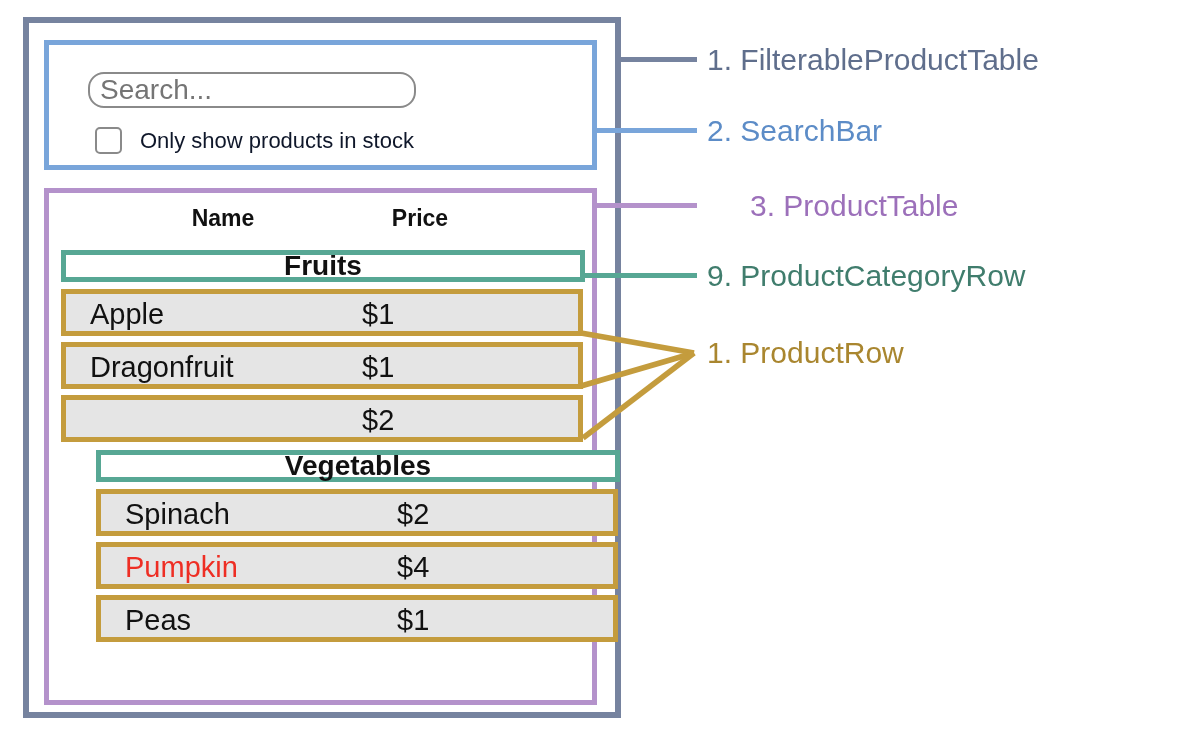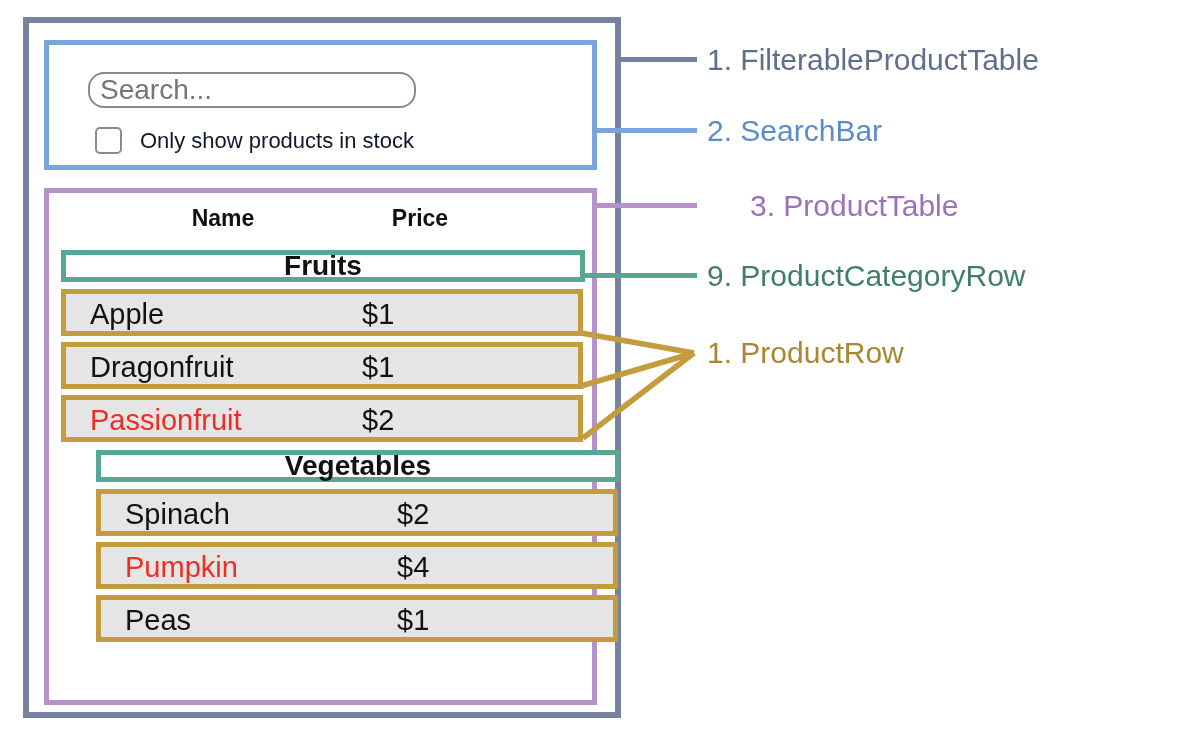--- a/index.html
+++ b/index.html
@@ -73,21 +73,20 @@
             <div class="cat-row">Fruits</div>
             <div class="p-row">
               <span class="p-name">Apple</span>
               <span class="p-price">$1</span>
             </div>
             <div class="p-row">
               <span class="p-name">Dragonfruit</span>
               <span class="p-price">$1</span>
             </div>
             <div class="p-row">
-              <span class="p-name oos">Passionfruit</span>
               <span class="p-price">$2</span>
             </div>
           </div>
           <div class="group">
             <div class="cat-row">Vegetables</div>
             <div class="p-row">
               <span class="p-name">Spinach</span>
               <span class="p-price">$2</span>
             </div>
             <div class="p-row">

